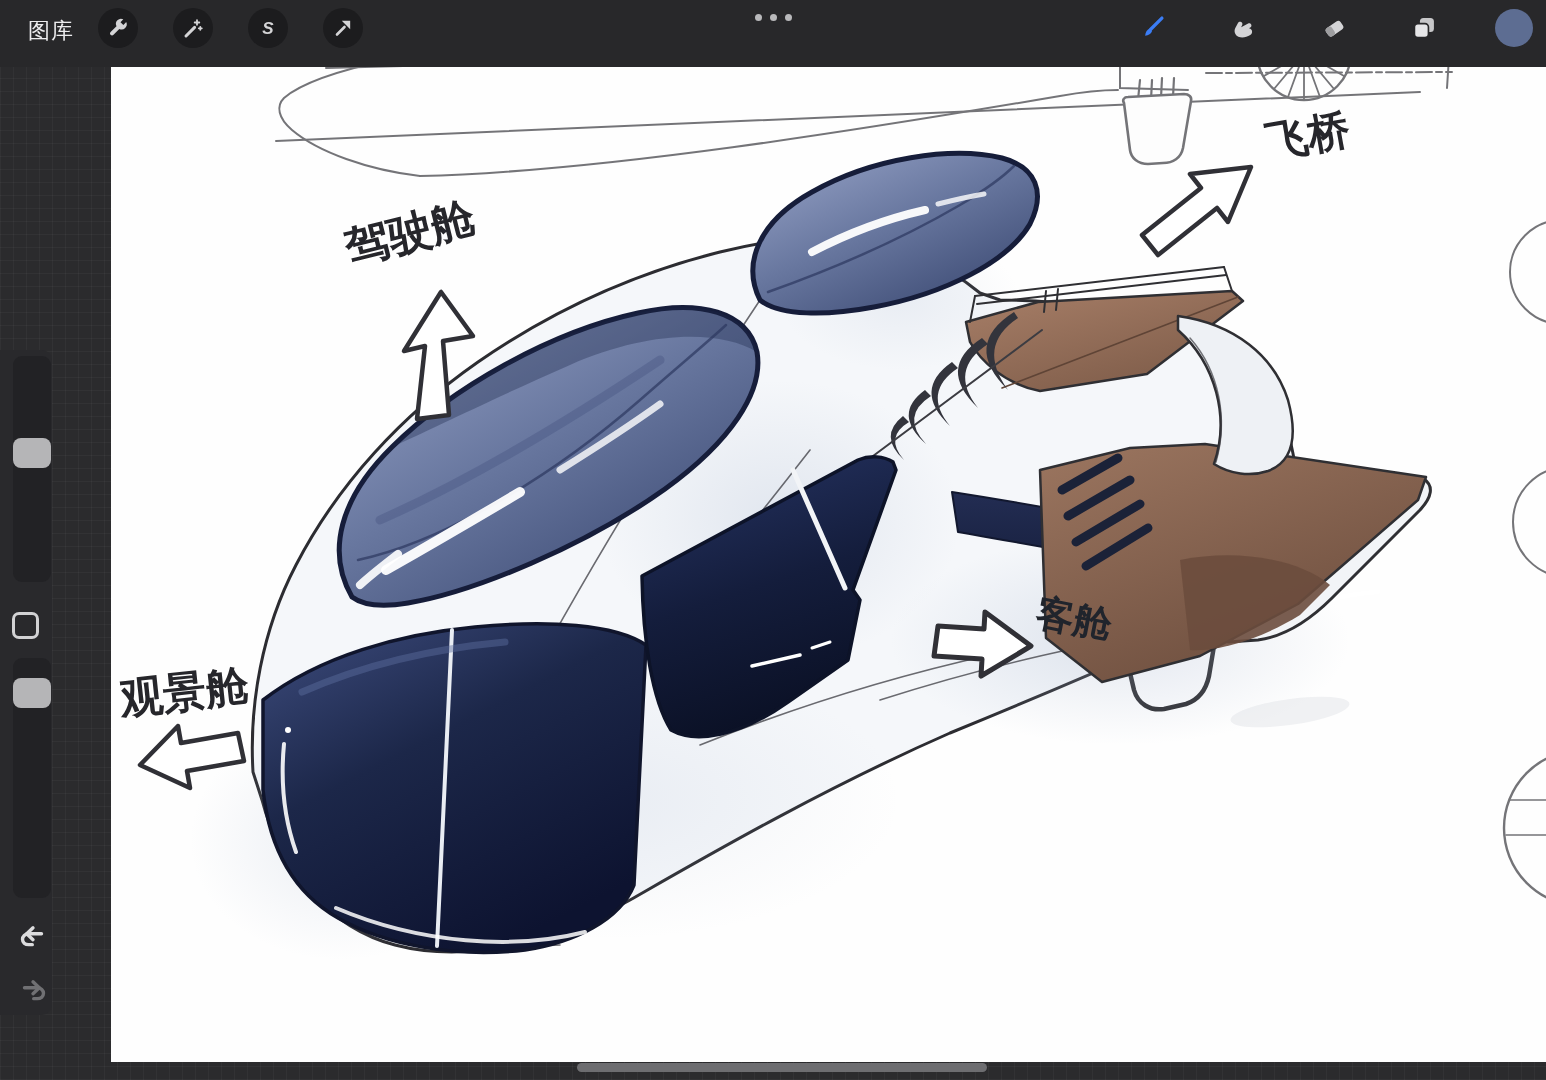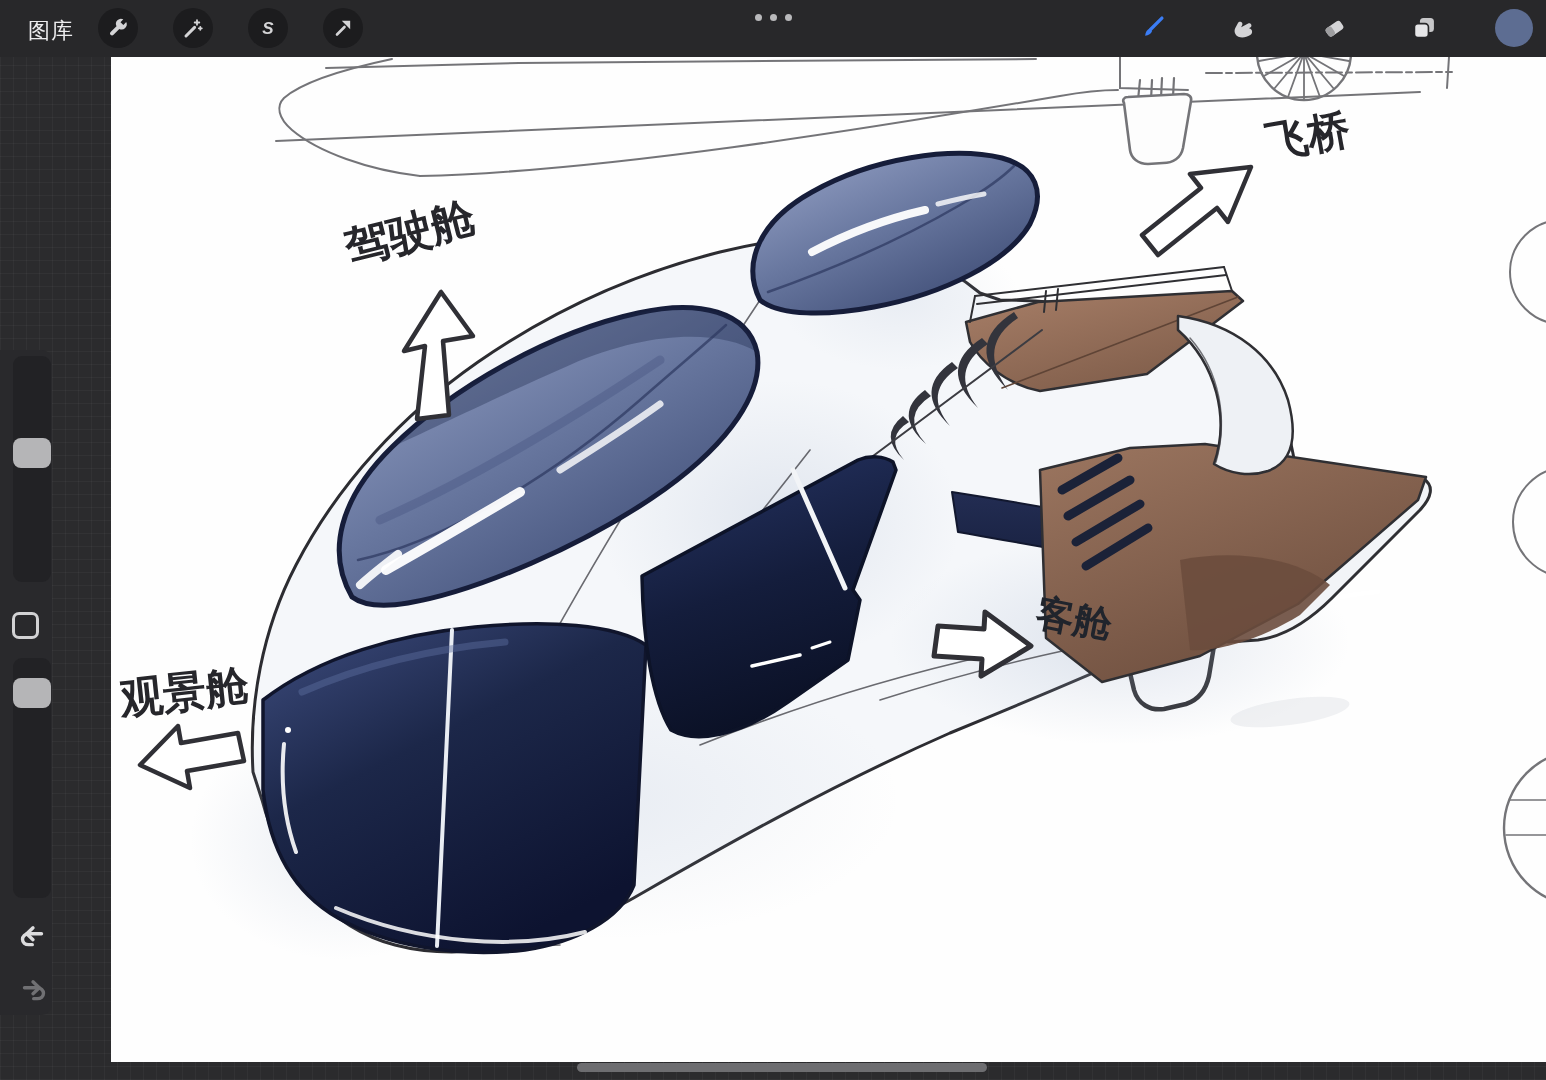--- a/index.html
+++ b/index.html
@@ -3,21 +3,21 @@
 <meta charset="utf-8">
 <style>
   html,body{margin:0;padding:0;width:1546px;height:1080px;overflow:hidden;
     font-family:"DejaVu Sans",sans-serif;}
   body{background:
     linear-gradient(rgba(255,255,255,.035) 1px, transparent 1px),
     linear-gradient(90deg, rgba(255,255,255,.035) 1px, transparent 1px),
     #2b2b2d;
     background-size:13px 13px;position:relative;}
   
-  .topbar{position:absolute;left:0;top:0;width:1546px;height:57px;background:#28282a;z-index:30;}
+  .topbar{position:absolute;left:0;top:0;width:1546px;height:67px;background:#28282a;z-index:30;}
   .gallery-btn{position:absolute;left:22px;top:14px;color:#ececee;font-size:22px;
     letter-spacing:1px;background:none;border:none;padding:2px 6px;cursor:pointer;}
   .tool-circle{position:absolute;top:8px;width:40px;height:40px;border-radius:50%;
     background:#1c1c1e;border:none;display:flex;align-items:center;justify-content:center;cursor:pointer;}
   .tool-flat{position:absolute;top:8px;width:40px;height:40px;background:none;border:none;
     display:flex;align-items:center;justify-content:center;cursor:pointer;}
   .dots{position:absolute;left:743px;top:0;width:60px;height:34px;display:flex;gap:8px;
     align-items:center;justify-content:center;background:none;border:none;cursor:pointer;}
   .dots i{width:7px;height:7px;border-radius:50%;background:#b9b9bb;display:block;}
   .color-swatch{position:absolute;left:1495px;top:9px;width:38px;height:38px;border-radius:50%;

